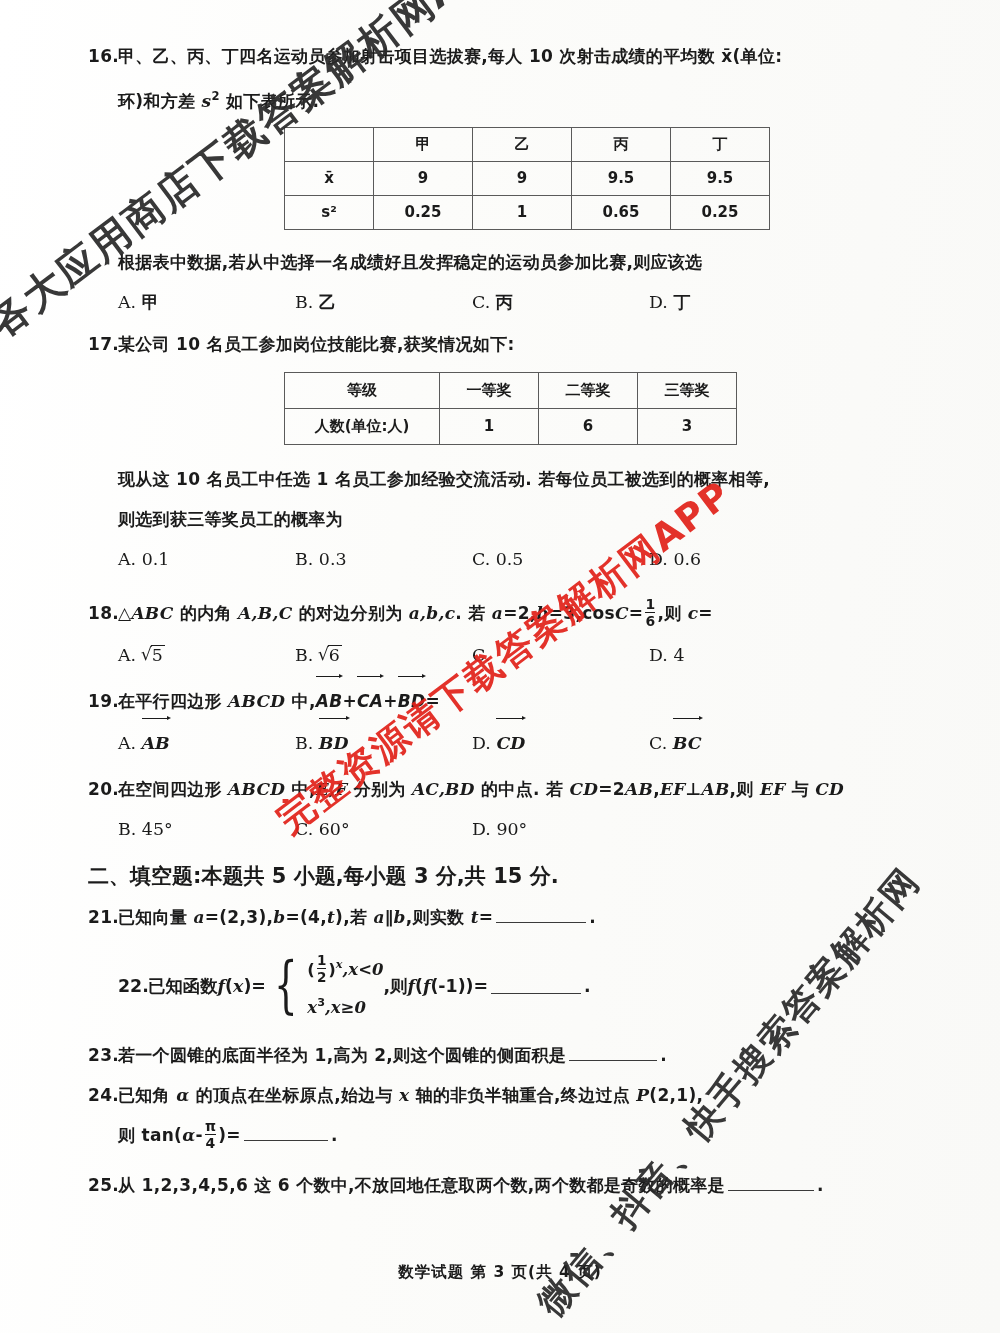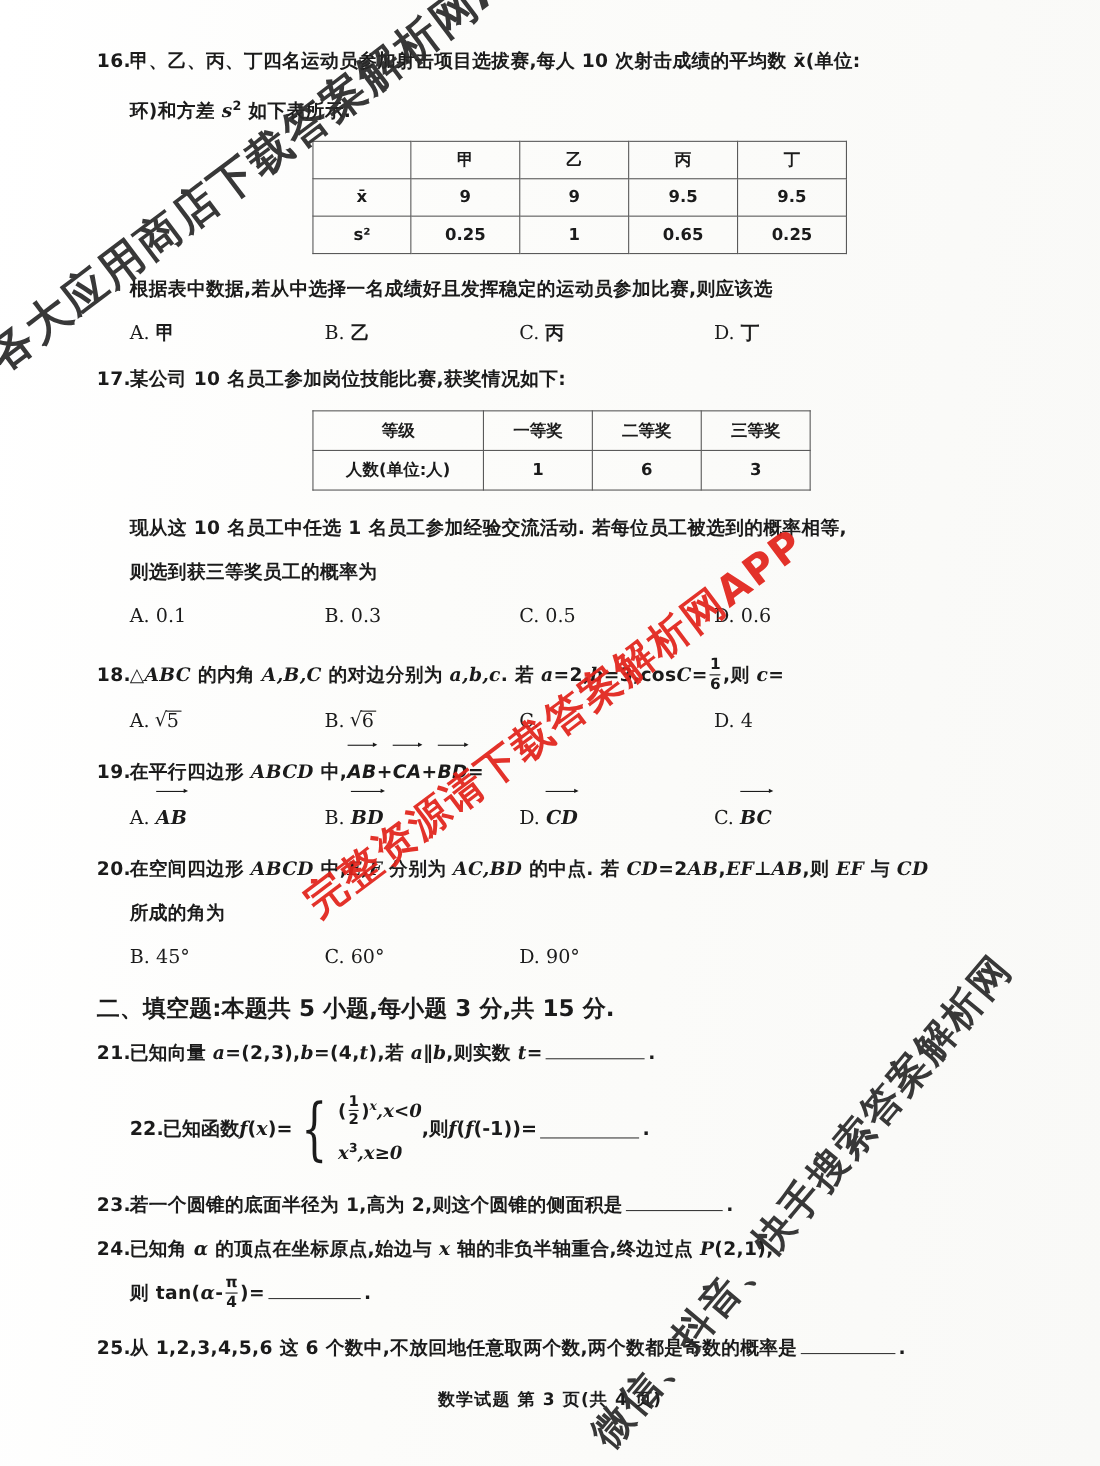--- a/index.html
+++ b/index.html
@@ -332,21 +332,20 @@
         <div><span class="opt-label">B.</span> <span class="vec">BD</span></div>
         <div><span class="opt-label">D.</span> <span class="vec">CD</span></div>
         <div><span class="opt-label">C.</span> <span class="vec">BC</span></div>
       </div>
     </div>
 
     <div class="qblock" style="margin-top:6px">
       <div class="qline cn">
         <span class="num">20.</span><span>在空间四边形 </span><span class="it">ABCD</span><span> 中,</span><span class="it">E,F</span><span> 分别为 </span><span class="it">AC,BD</span><span> 的中点. 若 </span><span class="it">CD</span><span>=2</span><span class="it">AB</span><span>,</span><span class="it">EF</span><span>⊥</span><span class="it">AB</span><span>,则 </span><span class="it">EF</span><span> 与 </span><span class="it">CD</span>
       </div>
-      <div class="qline cn indent">所成的角为</div>
       <div class="options">
         <div><span class="opt-label">B.</span> <span>45°</span></div>
         <div><span class="opt-label">C.</span> <span>60°</span></div>
         <div><span class="opt-label">D.</span> <span>90°</span></div>
       </div>
     </div>
 
     <div class="section-head" style="margin-top:6px">二、填空题:本题共 5 小题,每小题 3 分,共 15 分.</div>
 
     <div class="qline cn">

